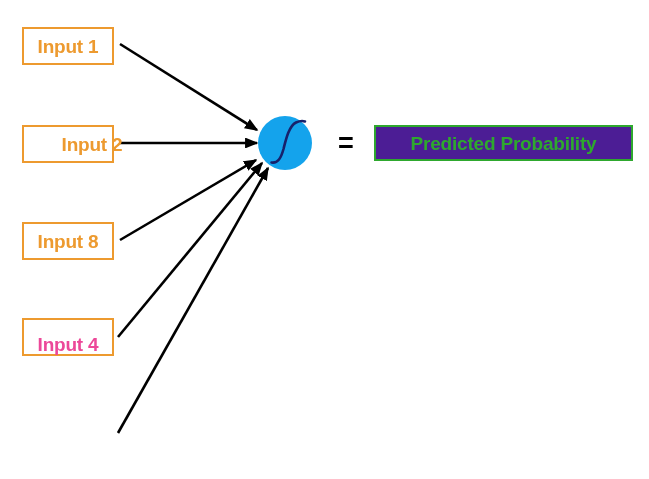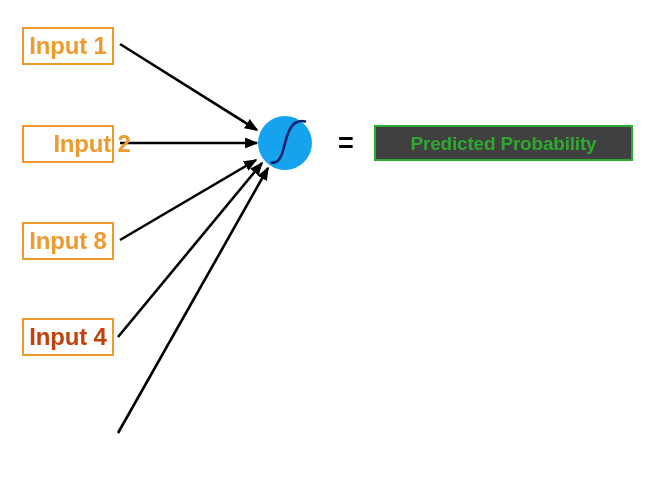--- a/index.html
+++ b/index.html
@@ -24,21 +24,21 @@
     width: 649px;
     height: 479px;
   }
   .input-box {
     position: absolute;
     box-sizing: border-box;
     border: 2px solid #ED9A2F;
     background: #ffffff;
     color: #ED9A2F;
     font-weight: bold;
-    font-size: 24px;
+    font-size: 19px;
     line-height: 1;
     display: flex;
     align-items: center;
     justify-content: center;
     letter-spacing: -0.2px;
     white-space: nowrap;
   }
   .neuron {
     position: absolute;
     left: 258px;
@@ -61,21 +61,21 @@
     line-height: 1;
   }
   .output-box {
     position: absolute;
     left: 374px;
     top: 125px;
     width: 259px;
     height: 36px;
     box-sizing: border-box;
     border: 2px solid #2EA82E;
-    background: #404040;
+    background: #4c1d95;
     color: #2EA82E;
     font-weight: bold;
     font-size: 19px;
     line-height: 1;
     display: flex;
     align-items: center;
     justify-content: center;
     white-space: nowrap;
     letter-spacing: -0.2px;
   }
@@ -102,21 +102,21 @@
 
   <div class="input-box" style="left: 22px; top: 27px; width: 92px; height: 38px; border-color: rgb(237, 154, 47); color: rgb(237, 154, 47);">
     <span>Input 1</span>
   </div>
   <div class="input-box" style="left: 22px; top: 125px; width: 92px; height: 38px; border-color: rgb(237, 154, 47); color: rgb(237, 154, 47); padding-left: 48px;">
     <span>Input 2</span>
   </div>
   <div class="input-box" style="left: 22px; top: 222px; width: 92px; height: 38px; border-color: rgb(237, 154, 47); color: rgb(237, 154, 47);">
     <span>Input 8</span>
   </div>
-  <div class="input-box" style="left: 22px; top: 318px; width: 92px; height: 38px; border-color: rgb(237, 154, 47); color: #c2410c;">
+  <div class="input-box" style="left: 22px; top: 318px; width: 92px; height: 38px; border-color: rgb(237, 154, 47); color: #ec4899; align-items: flex-end;">
     <span>Input 4</span>
   </div>
 
   <div class="neuron">
     <svg viewBox="0 0 54 56" width="54" height="56" aria-hidden="true">
       <circle id="neuron-circle" cx="27" cy="28" r="27" fill="#14A3EC"></circle>
       <path id="neuron-curve" d="M13.5 47.5 C 20 48.5, 23 43, 25.5 34 C 28 24, 31 11, 38 7.5 C 41.5 5.8, 44.6 5.6, 47 6.4" fill="none" stroke="#17216B" stroke-width="2.6" stroke-linecap="round"></path>
     </svg>
   </div>
 

